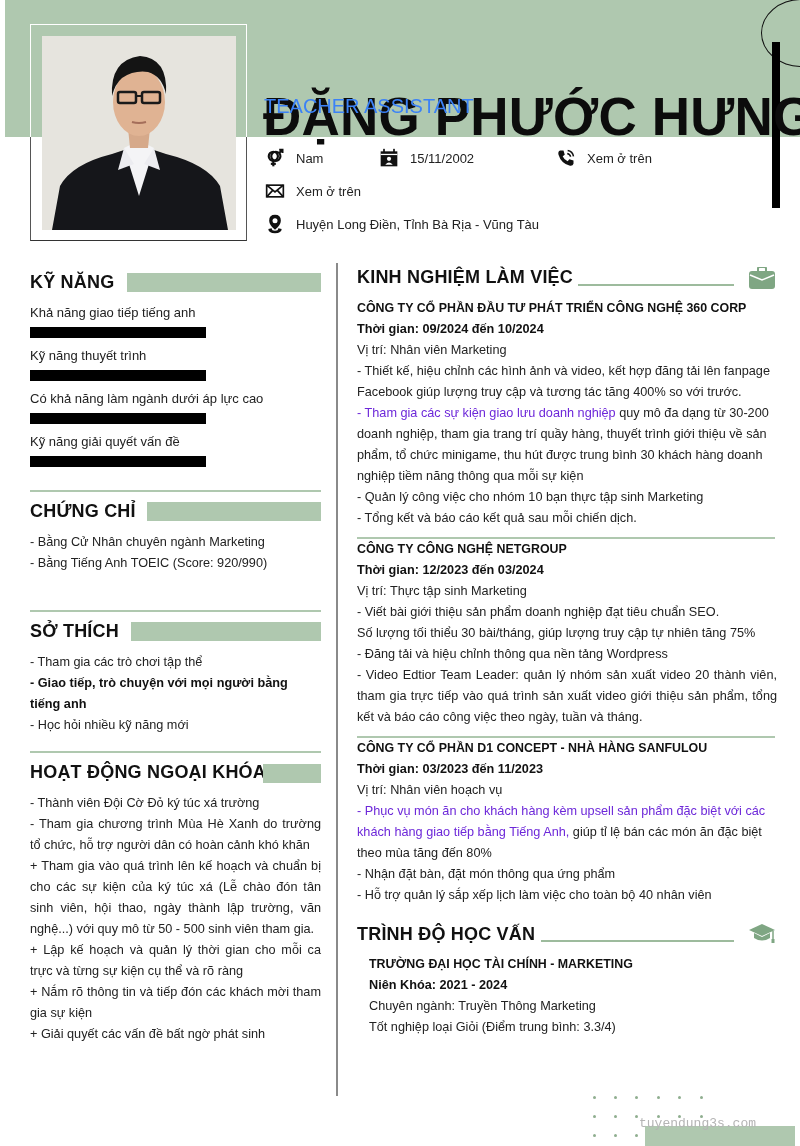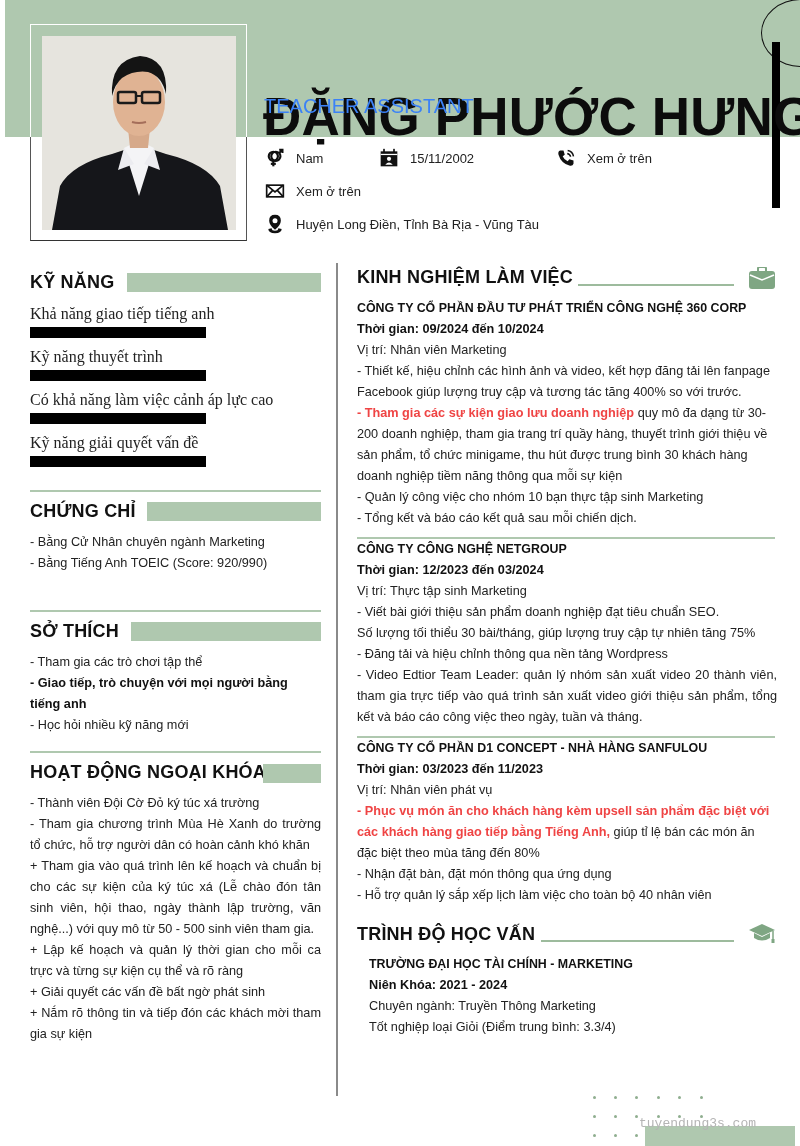--- a/index.html
+++ b/index.html
@@ -23,23 +23,23 @@
   .contact .ic svg { width: 20px; height: 20px; }
 
   .divider-v { position: absolute; left: 336px; top: 263px; width: 2px; height: 833px; background: #8a8a8a; }
 
   .sec-title { position: absolute; font-size: 18px; font-weight: 700; color: #111; white-space: nowrap; letter-spacing: 0.2px; }
   .sec-bar { position: absolute; height: 19px; background: #afc8af; }
   .sec-rule { position: absolute; height: 2px; background: #afc8af; }
   .sec-line { position: absolute; height: 1.5px; background: #9dbb9d; }
 
   .text { position: absolute; font-size: 12.7px; line-height: 21px; color: #222; }
-  .text b { font-weight: 700; color: #ef4444; }
+  .text b { font-weight: 400; color: #6d28d9; }
   .justify { text-align: justify; }
-  .skill-label { position: absolute; font-size: 16px; color: #222; white-space: nowrap; font-family: Liberation Serif, serif; }
+  .skill-label { position: absolute; font-size: 13px; color: #222; white-space: nowrap; }
   .skill-bar { position: absolute; left: 30px; width: 176px; height: 11px; background: #000; }
 
   .job-company { font-weight: 700; color: #111; font-size: 12.4px; }
   .job-time { font-weight: 700; color: #111; }
 
   .dotgrid { position: absolute; left: 590px; top: 1092px; width: 150px; height: 44px; }
   .dot { position: absolute; width: 3px; height: 3px; border-radius: 50%; background: #8fae8f; }
   .foot-bar { position: absolute; left: 645px; top: 1126px; width: 150px; height: 20px; background: #afc8af; }
   .watermark { position: absolute; left: 639px; top: 1116px; font-family: "Liberation Mono", "DejaVu Sans Mono", monospace; font-size: 13px; color: #b4b4b4; white-space: nowrap; }
 
@@ -139,21 +139,21 @@
 
 <div class="divider-v"></div>
 
 <div class="sec-title" style="left:30px; top:272px;">KỸ NĂNG</div>
 <div class="sec-bar" style="left:127px; top:273px; width:194px;"></div>
 
 <div class="skill-label" style="left:30px; top:305px;">Khả năng giao tiếp tiếng anh</div>
 <div class="skill-bar" style="top:327px;"></div>
 <div class="skill-label" style="left:30px; top:348px;">Kỹ năng thuyết trình</div>
 <div class="skill-bar" style="top:370px;"></div>
-<div class="skill-label" style="left:30px; top:391px;">Có khả năng làm việc cảnh áp lực cao</div>
+<div class="skill-label" style="left:30px; top:391px;">Có khả năng làm ngành dưới áp lực cao</div>
 <div class="skill-bar" style="top:413px;"></div>
 <div class="skill-label" style="left:30px; top:434px;">Kỹ năng giải quyết vấn đề</div>
 <div class="skill-bar" style="top:456px;"></div>
 
 <div class="sec-rule" style="left:30px; top:490px; width:291px;"></div>
 <div class="sec-title" style="left:30px; top:501px;">CHỨNG CHỈ</div>
 <div class="sec-bar" style="left:147px; top:502px; width:174px;"></div>
 <div class="text" style="left:30px; top:532px; width:295px;">
   <div>- Bằng Cử Nhân chuyên ngành Marketing</div>
   <div>- Bằng Tiếng Anh TOEIC (Score: 920/990)</div>
@@ -169,22 +169,22 @@
 </div>
 
 <div class="sec-rule" style="left:30px; top:751px; width:291px;"></div>
 <div class="sec-title" style="left:30px; top:762px;">HOẠT ĐỘNG NGOẠI KHÓA</div>
 <div class="sec-bar" style="left:263px; top:764px; width:58px;"></div>
 <div class="text justify" style="left:30px; top:793px; width:291px;">
   <div>- Thành viên Đội Cờ Đỏ ký túc xá trường</div>
   <div>- Tham gia chương trình Mùa Hè Xanh do trường tổ chức, hỗ trợ người dân có hoàn cảnh khó khăn</div>
   <div> + Tham gia vào quá trình lên kế hoạch và chuẩn bị cho các sự kiện của ký túc xá (Lễ chào đón tân sinh viên, hội thao, ngày thành lập trường, văn nghệ...) với quy mô từ 50 - 500 sinh viên tham gia.</div>
   <div>+ Lập kế hoạch và quản lý thời gian cho mỗi ca trực và từng sự kiện cụ thể và rõ ràng</div>
+  <div>+ Nắm rõ thông tin và tiếp đón các khách mời tham gia sự kiện</div>
   <div>+ Giải quyết các vấn đề bất ngờ phát sinh</div>
-  <div>+ Nắm rõ thông tin và tiếp đón các khách mời tham gia sự kiện</div>
 </div>
 
 <div class="sec-title" style="left:357px; top:267px;">KINH NGHIỆM LÀM VIỆC</div>
 <div class="sec-line" style="left:578px; top:284px; width:156px;"></div>
 <div class="icon-green" style="position:absolute; left:749px; top:267px; width:26px; height:22px;">
   <svg viewBox="0 0 26 22" width="26" height="22">
       <rect x="9" y="0" width="8" height="5" rx="1.5" fill="none" stroke="#7fa683" stroke-width="2"></rect>
       <rect x="0" y="4" width="26" height="18" rx="3" fill="#7fa683"></rect>
       <path d="M1 8 L13 13 L25 8" stroke="#ffffff" stroke-width="1.6" fill="none"></path>
     </svg>
@@ -208,23 +208,23 @@
   <div>- Viết bài giới thiệu sản phẩm doanh nghiệp đạt tiêu chuẩn SEO.</div>
   <div>Số lượng tối thiểu 30 bài/tháng, giúp lượng truy cập tự nhiên tăng 75%</div>
   <div>- Đăng tải và hiệu chỉnh thông qua nền tảng Wordpress</div>
   <div class="justify">- Video Edtior Team Leader: quản lý nhóm sản xuất video 20 thành viên, tham gia trực tiếp vào quá trình sản xuất video giới thiệu sản phẩm, tổng kết và báo cáo công việc theo ngày, tuần và tháng.</div>
 </div>
 <div class="sec-rule" style="left:357px; top:736px; width:418px;"></div>
 
 <div class="text" style="left:357px; top:738px; width:420px;">
   <div class="job-company">CÔNG TY CỔ PHẦN D1 CONCEPT - NHÀ HÀNG SANFULOU</div>
   <div class="job-time">Thời gian: 03/2023 đến 11/2023</div>
-  <div>Vị trí: Nhân viên phát vụ</div>
+  <div>Vị trí: Nhân viên hoạch vụ</div>
   <div><b>- Phục vụ món ăn cho khách hàng kèm upsell sản phẩm đặc biệt với các khách hàng giao tiếp bằng Tiếng Anh,</b><span> giúp tỉ lệ bán các món ăn đặc biệt theo mùa tăng đến 80%</span></div>
-  <div>- Nhận đặt bàn, đặt món thông qua ứng dụng</div>
+  <div>- Nhận đặt bàn, đặt món thông qua ứng phẩm</div>
   <div>- Hỗ trợ quản lý sắp xếp lịch làm việc cho toàn bộ 40 nhân viên</div>
 </div>
 
 <div class="sec-title" style="left:357px; top:924px;">TRÌNH ĐỘ HỌC VẤN</div>
 <div class="sec-line" style="left:541px; top:940px; width:193px;"></div>
 <div class="icon-green" style="position:absolute; left:749px; top:924px; width:28px; height:20px;">
   <svg viewBox="0 0 28 20" width="28" height="20">
       <path d="M0 6 L13 0 L26 6 L13 12 Z" fill="#7fa683"></path>
       <path d="M5 9 L5 14 Q13 19 21 14 L21 9 L13 13 Z" fill="#7fa683"></path>
       <line x1="24" y1="7" x2="24" y2="15" stroke="#7fa683" stroke-width="1.5"></line>

